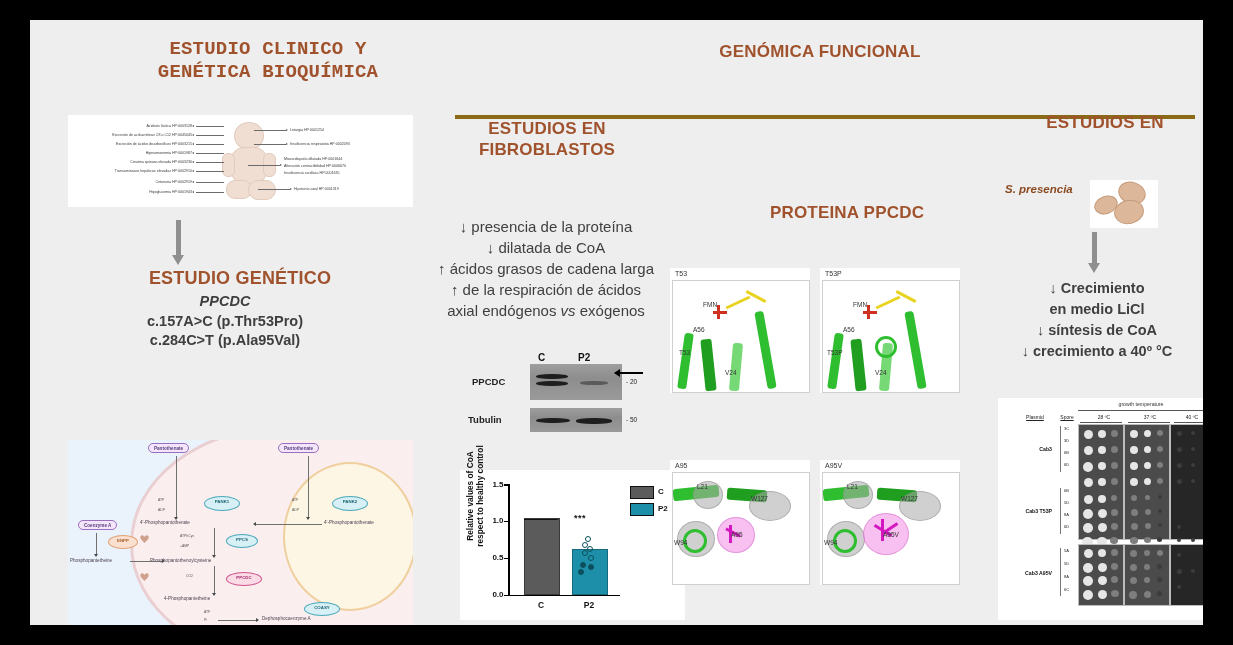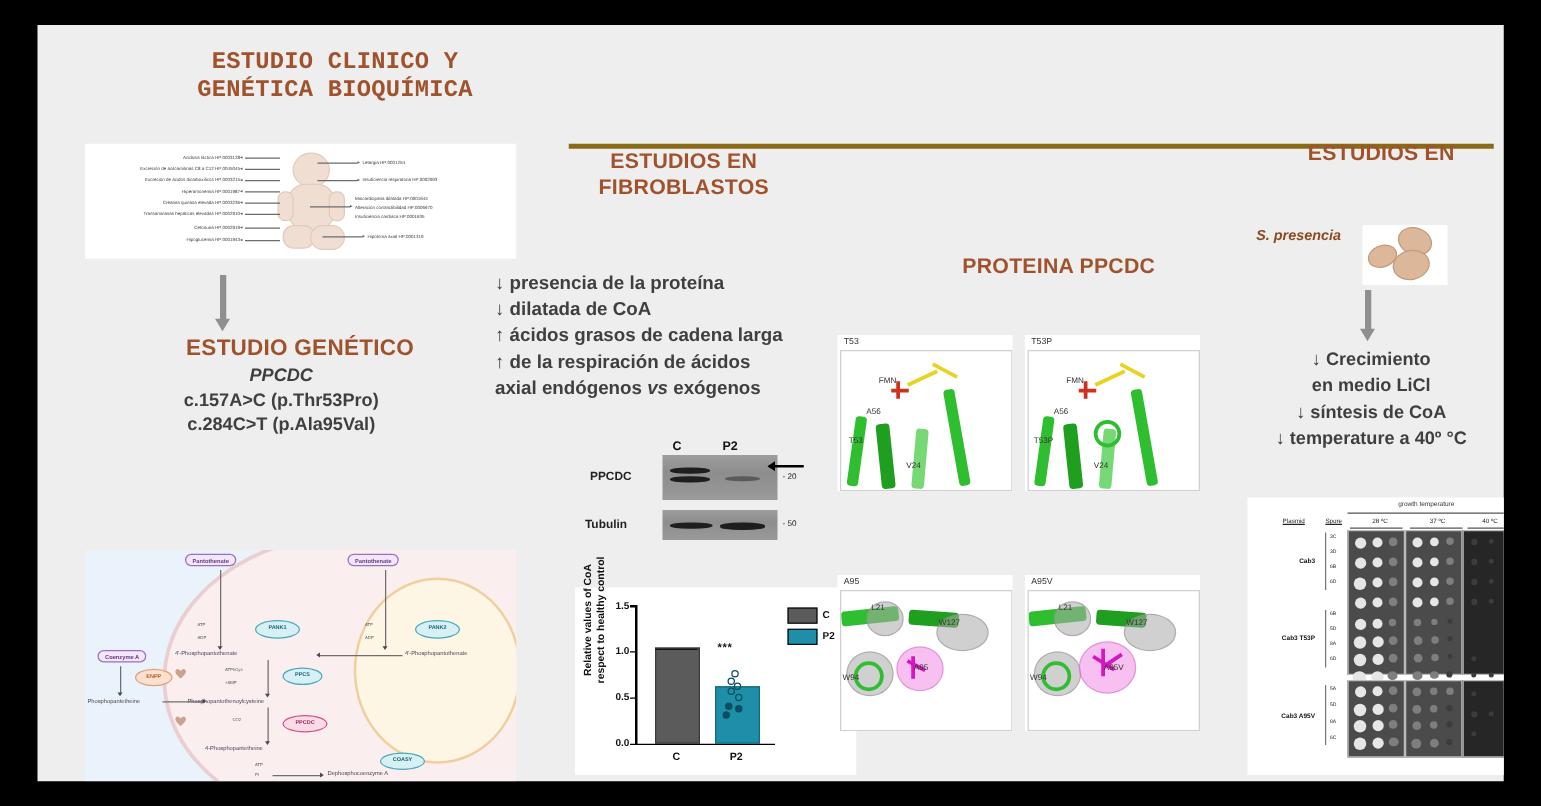--- a/index.html
+++ b/index.html
@@ -64,22 +64,22 @@
   .parrow.h{height:.8px;}
   .pah{position:absolute;width:0;height:0;}
   .pah-d{border-left:2px solid transparent;border-right:2px solid transparent;border-top:3px solid #4a4a4a;}
   .pah-r{border-top:2px solid transparent;border-bottom:2px solid transparent;border-left:3px solid #4a4a4a;}
   .pah-l{border-top:2px solid transparent;border-bottom:2px solid transparent;border-right:3px solid #4a4a4a;}
   .cofac{position:absolute;font-size:3.4px;color:#555;white-space:nowrap;line-height:4.4px;}
   .heart{position:absolute;width:9px;height:9px;background:#cfa08c;
      clip-path:polygon(50% 100%,10% 58%,2% 36%,12% 16%,32% 14%,50% 30%,68% 14%,88% 16%,98% 36%,90% 58%);}
 
   
-  #fibro-text{position:absolute;left:366px;top:196px;width:300px;text-align:left;
-      font-size:15px;font-weight:bold;color:#3f3f3f;line-height:21px;}
+  #fibro-text{position:absolute;left:366px;top:196px;width:300px;text-align:center;
+      font-size:15px;font-weight:normal;color:#3f3f3f;line-height:21px;}
   #fibro-text .it{font-style:italic;}
 
   
   #blot{position:absolute;left:420px;top:332px;width:240px;height:88px;background:#eeeeee;}
   .blot-rowlabel{position:absolute;font-size:9.5px;font-weight:bold;color:#222;}
   .lane-head{position:absolute;font-size:10px;font-weight:bold;color:#111;}
   .gelbox{position:absolute;background:
       linear-gradient(180deg,#9e9e9e,#8d8d8d 40%,#9a9a9a);}
   .band{position:absolute;border-radius:45%;background:#1e1e1e;filter:blur(.6px);}
   .band.faint{background:#5a5a5a;}
@@ -149,20 +149,21 @@
 </head>
 <body>
 
 <div id="poster">
  <div id="inner">
 
   <div class="ttl big" id="title-clinico">
     <div>ESTUDIO CLINICO Y</div>
     <div>GENÉTICA BIOQUÍMICA</div>
   </div>
+  <div class="ttl" id="title-genomica">GENÓMICA FUNCIONAL</div>
   <div id="divider"></div>
 
   <div class="ttl mid" id="title-fibro">
     <div>ESTUDIOS EN</div>
     <div>FIBROBLASTOS</div>
   </div>
   <div class="ttl mid" id="title-proteina">PROTEINA PPCDC</div>
   <div class="ttl mid" id="title-levaduras">
     <div>ESTUDIOS EN</div>
   </div>
@@ -443,21 +444,21 @@
   <div id="yeast-img">
     <div class="ycell" style="left:4px;top:16px;width:22px;height:16px;transform:rotate(-20deg);"></div>
     <div class="ycell" style="left:28px;top:2px;width:26px;height:20px;transform:rotate(20deg);"></div>
     <div class="ycell" style="left:24px;top:20px;width:28px;height:22px;transform:rotate(-12deg);"></div>
   </div>
   <div class="varrow" style="left:1062px;top:212px;height:32px;"></div>
   <div id="yeast-text">
     <div>↓ Crecimiento</div>
     <div>en medio LiCl</div>
     <div>↓ síntesis de CoA</div>
-    <div>↓ temperature a 40º °C</div>
+    <div>↓ crecimiento a 40º °C</div>
   </div>
 
   <div id="plate">
     <div id="plate-title" style="left:78px;top:3px;width:130px;">growth temperature</div>
     <div class="tempbar" style="left:80px;top:12px;width:128px;"></div>
 
     <div class="pl-hdr u" style="left:22px;top:16px;width:30px;">Plasmid</div>
     <div class="pl-hdr u" style="left:58px;top:16px;width:22px;">Spore</div>
     <div class="pl-hdr" style="left:84px;top:16px;width:44px;">28 ºC</div>
     <div class="pl-hdr" style="left:130px;top:16px;width:44px;">37 ºC</div>

